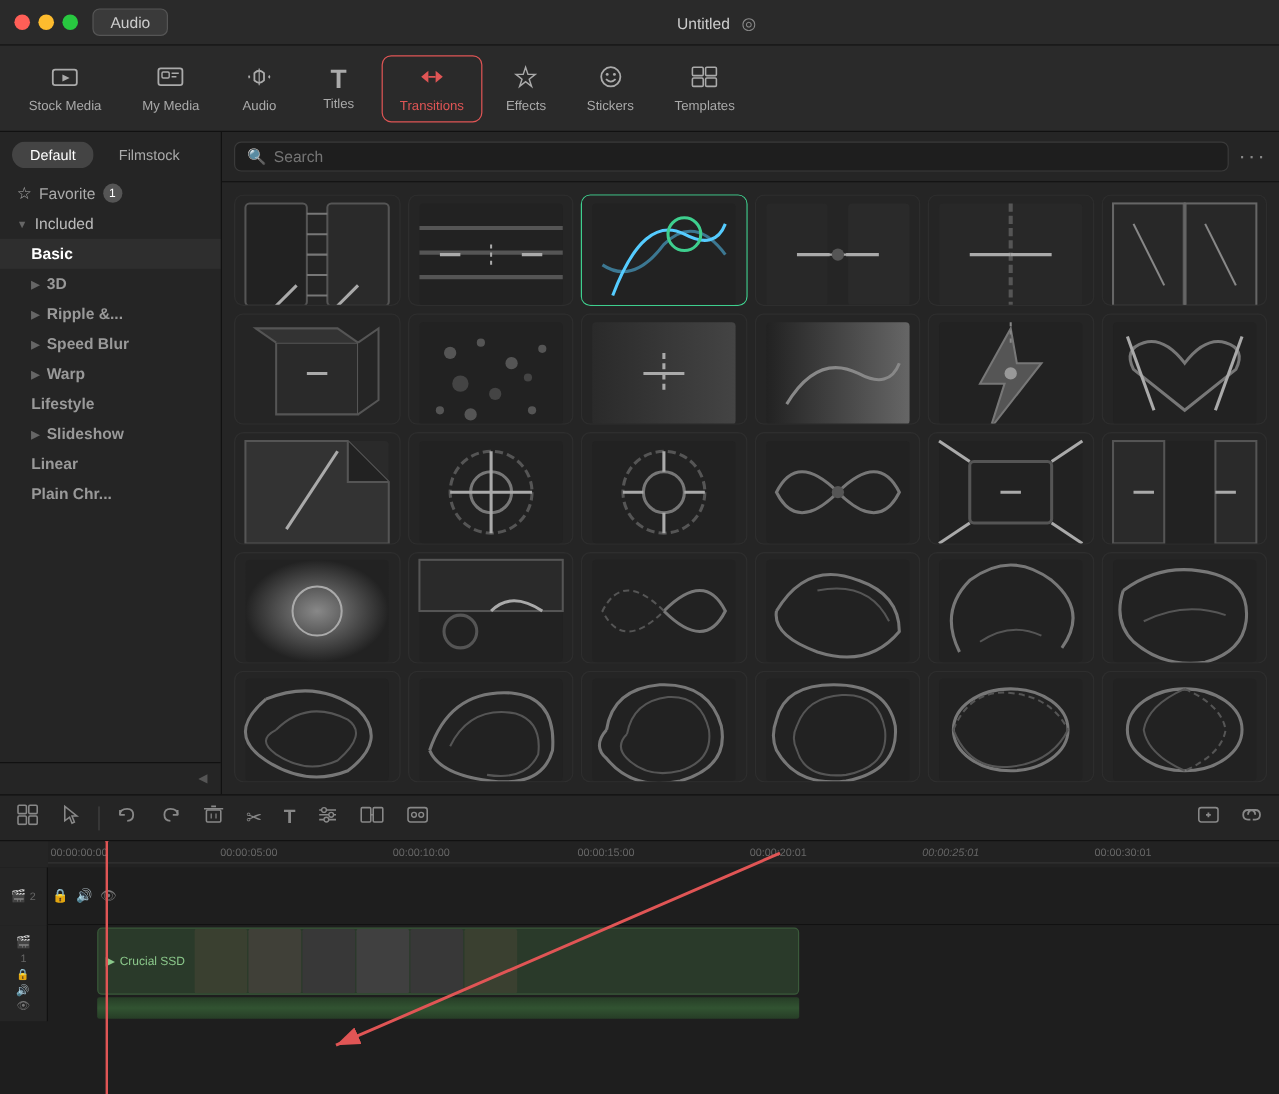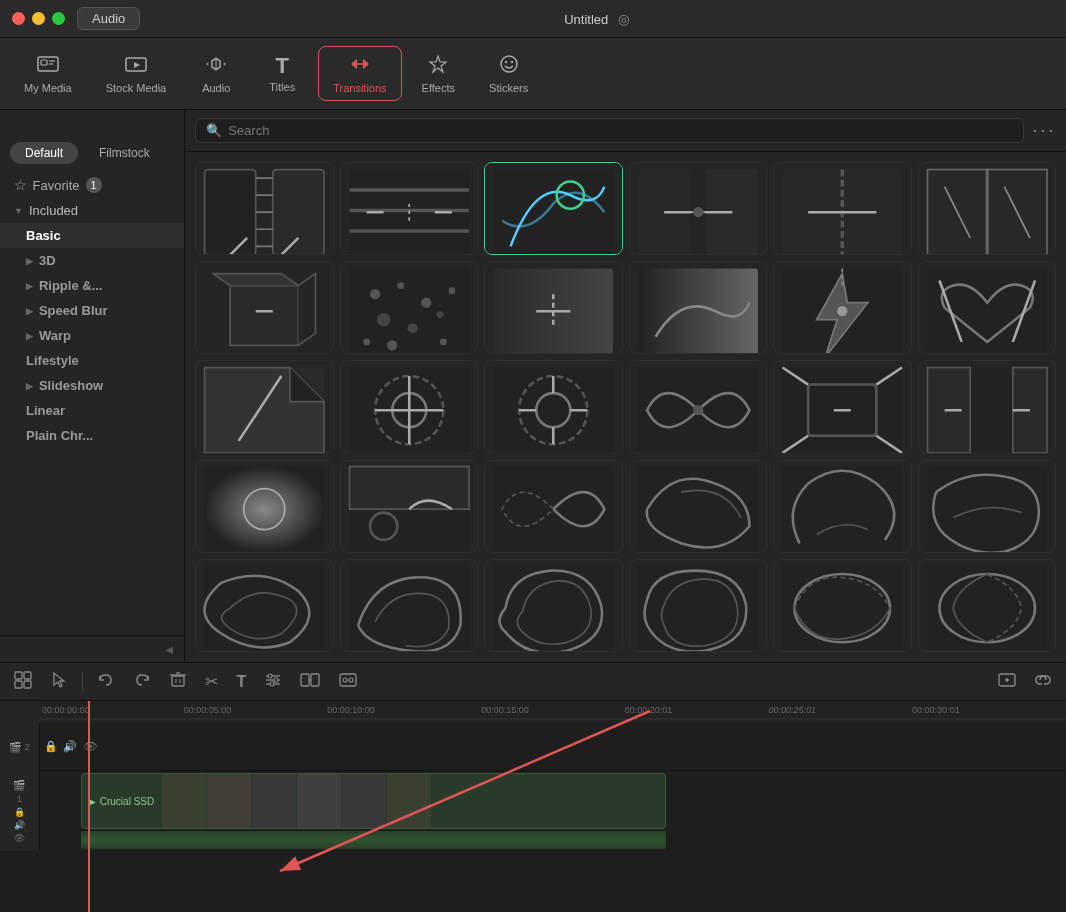--- a/index.html
+++ b/index.html
@@ -105,21 +105,20 @@
       gap: 6px;
       flex-shrink: 0;
     }
     .sidebar-tab {
       padding: 3px 14px;
       border-radius: 14px;
       font-size: 12px;
       cursor: pointer;
       color: #aaa;
       border: 1px solid transparent;
-      margin-top: 24px;
     }
     .sidebar-tab.active {
       background: #444;
       color: #fff;
     }
     .sidebar-nav {
       flex: 1;
       overflow-y: auto;
       padding: 4px 0;
     }
@@ -379,36 +378,36 @@
   <div class="titlebar-title">
     <span>Untitled</span>
     <span class="title-icon">◎</span>
   </div>
 </div>
 
 <div class="toolbar">
   <div class="tool-item">
     <span class="tool-icon">
       <svg width="24" height="22" viewBox="0 0 24 22" fill="none">
+        <rect x="2" y="5" width="20" height="13" rx="2" stroke="#aaa" stroke-width="1.5" fill="none"></rect>
+        <polygon points="10,9 10,15 16,12" fill="#aaa"></polygon>
+      </svg>
+    </span>
+    <span>Stock Media</span>
+  </div>
+  <div class="tool-item">
+    <span class="tool-icon">
+      <svg width="24" height="22" viewBox="0 0 24 22" fill="none">
         <rect x="2" y="4" width="20" height="14" rx="2" stroke="#aaa" stroke-width="1.5" fill="none"></rect>
         <rect x="5" y="7" width="6" height="5" rx="1" stroke="#aaa" stroke-width="1.2" fill="none"></rect>
         <line x1="13" y1="8" x2="19" y2="8" stroke="#aaa" stroke-width="1.2"></line>
         <line x1="13" y1="11" x2="17" y2="11" stroke="#aaa" stroke-width="1.2"></line>
       </svg>
     </span>
     <span>My Media</span>
-  </div>
-  <div class="tool-item">
-    <span class="tool-icon">
-      <svg width="24" height="22" viewBox="0 0 24 22" fill="none">
-        <rect x="2" y="5" width="20" height="13" rx="2" stroke="#aaa" stroke-width="1.5" fill="none"></rect>
-        <polygon points="10,9 10,15 16,12" fill="#aaa"></polygon>
-      </svg>
-    </span>
-    <span>Stock Media</span>
   </div>
   <div class="tool-item">
     <span class="tool-icon">
       <svg width="22" height="22" viewBox="0 0 22 22" fill="none">
         <path d="M7 8 Q11 4 15 8 L15 14 Q11 18 7 14 Z" stroke="#aaa" stroke-width="1.5" fill="none"></path>
         <line x1="11" y1="4" x2="11" y2="18" stroke="#aaa" stroke-width="1"></line>
         <path d="M3 10 Q2 11 3 12" stroke="#aaa" stroke-width="1.5" fill="none"></path>
         <path d="M19 10 Q20 11 19 12" stroke="#aaa" stroke-width="1.5" fill="none"></path>
       </svg>
     </span>
@@ -439,20 +438,31 @@
   <div class="tool-item">
     <span class="tool-icon">
       <svg width="22" height="22" viewBox="0 0 22 22" fill="none">
         <circle cx="11" cy="11" r="8" stroke="#aaa" stroke-width="1.5" fill="none"></circle>
         <path d="M7 13 Q11 17 15 13" stroke="#aaa" stroke-width="1.5" fill="none"></path>
         <circle cx="8" cy="9" r="1.2" fill="#aaa"></circle>
         <circle cx="14" cy="9" r="1.2" fill="#aaa"></circle>
       </svg>
     </span>
     <span>Stickers</span>
+  </div>
+  <div class="tool-item">
+    <span class="tool-icon">
+      <svg width="24" height="22" viewBox="0 0 24 22" fill="none">
+        <rect x="2" y="3" width="9" height="7" rx="1" stroke="#aaa" stroke-width="1.3" fill="none"></rect>
+        <rect x="13" y="3" width="9" height="7" rx="1" stroke="#aaa" stroke-width="1.3" fill="none"></rect>
+        <rect x="2" y="12" width="9" height="7" rx="1" stroke="#aaa" stroke-width="1.3" fill="none"></rect>
+        <rect x="13" y="12" width="9" height="7" rx="1" stroke="#aaa" stroke-width="1.3" fill="none"></rect>
+      </svg>
+    </span>
+    <span>Templates</span>
   </div>
 </div>
 
 <div class="main-area">
 
   <div class="sidebar">
     <div class="sidebar-tabs">
       <div class="sidebar-tab active">Default</div>
       <div class="sidebar-tab">Filmstock</div>
     </div>

